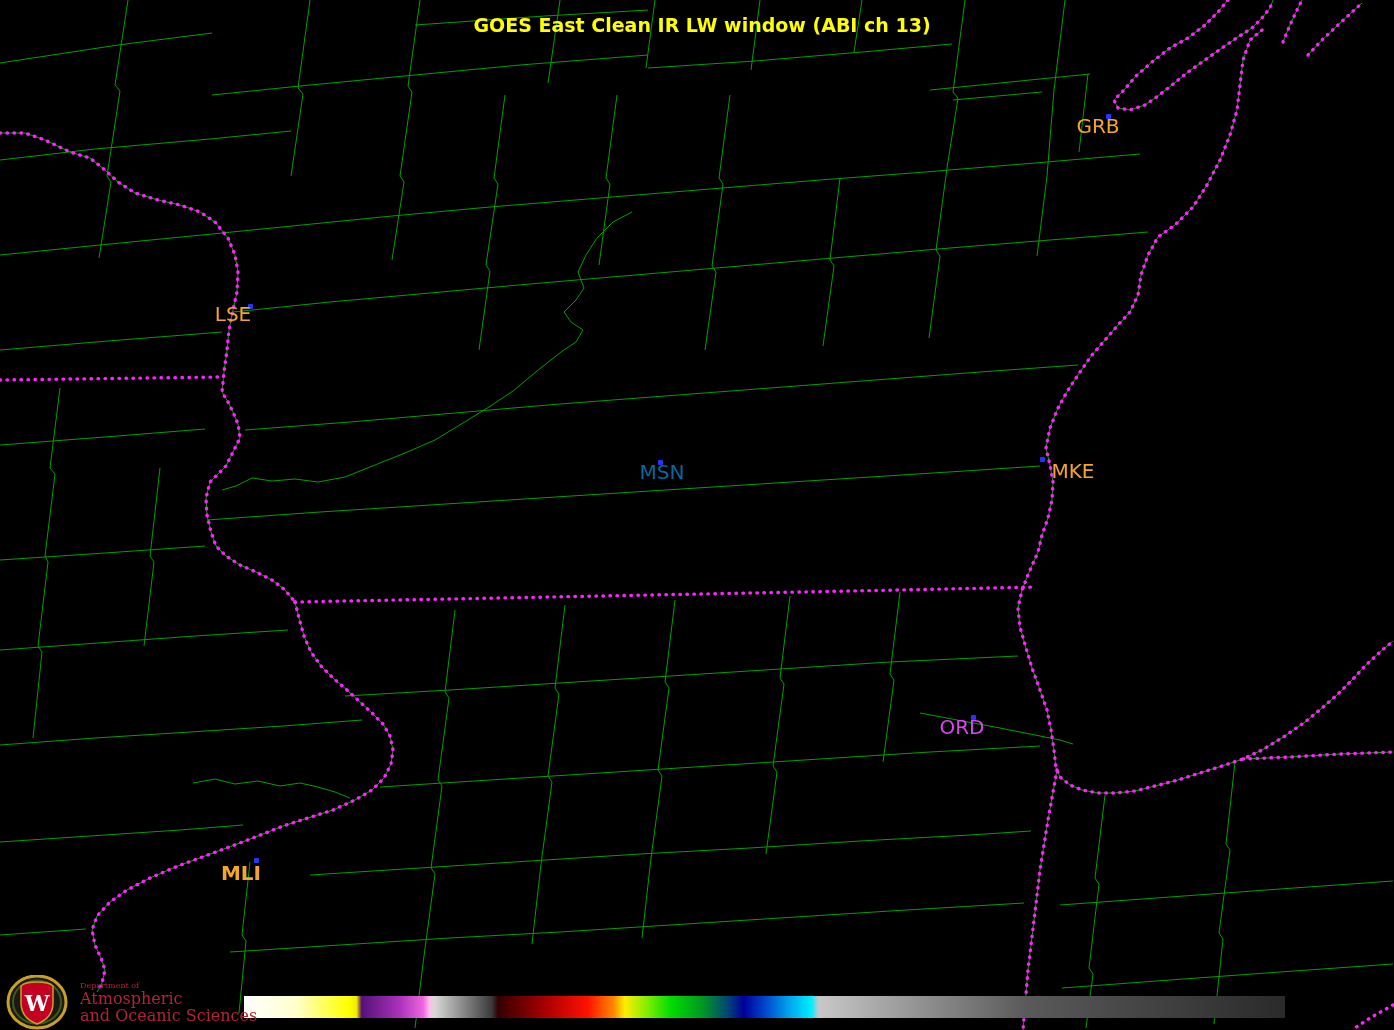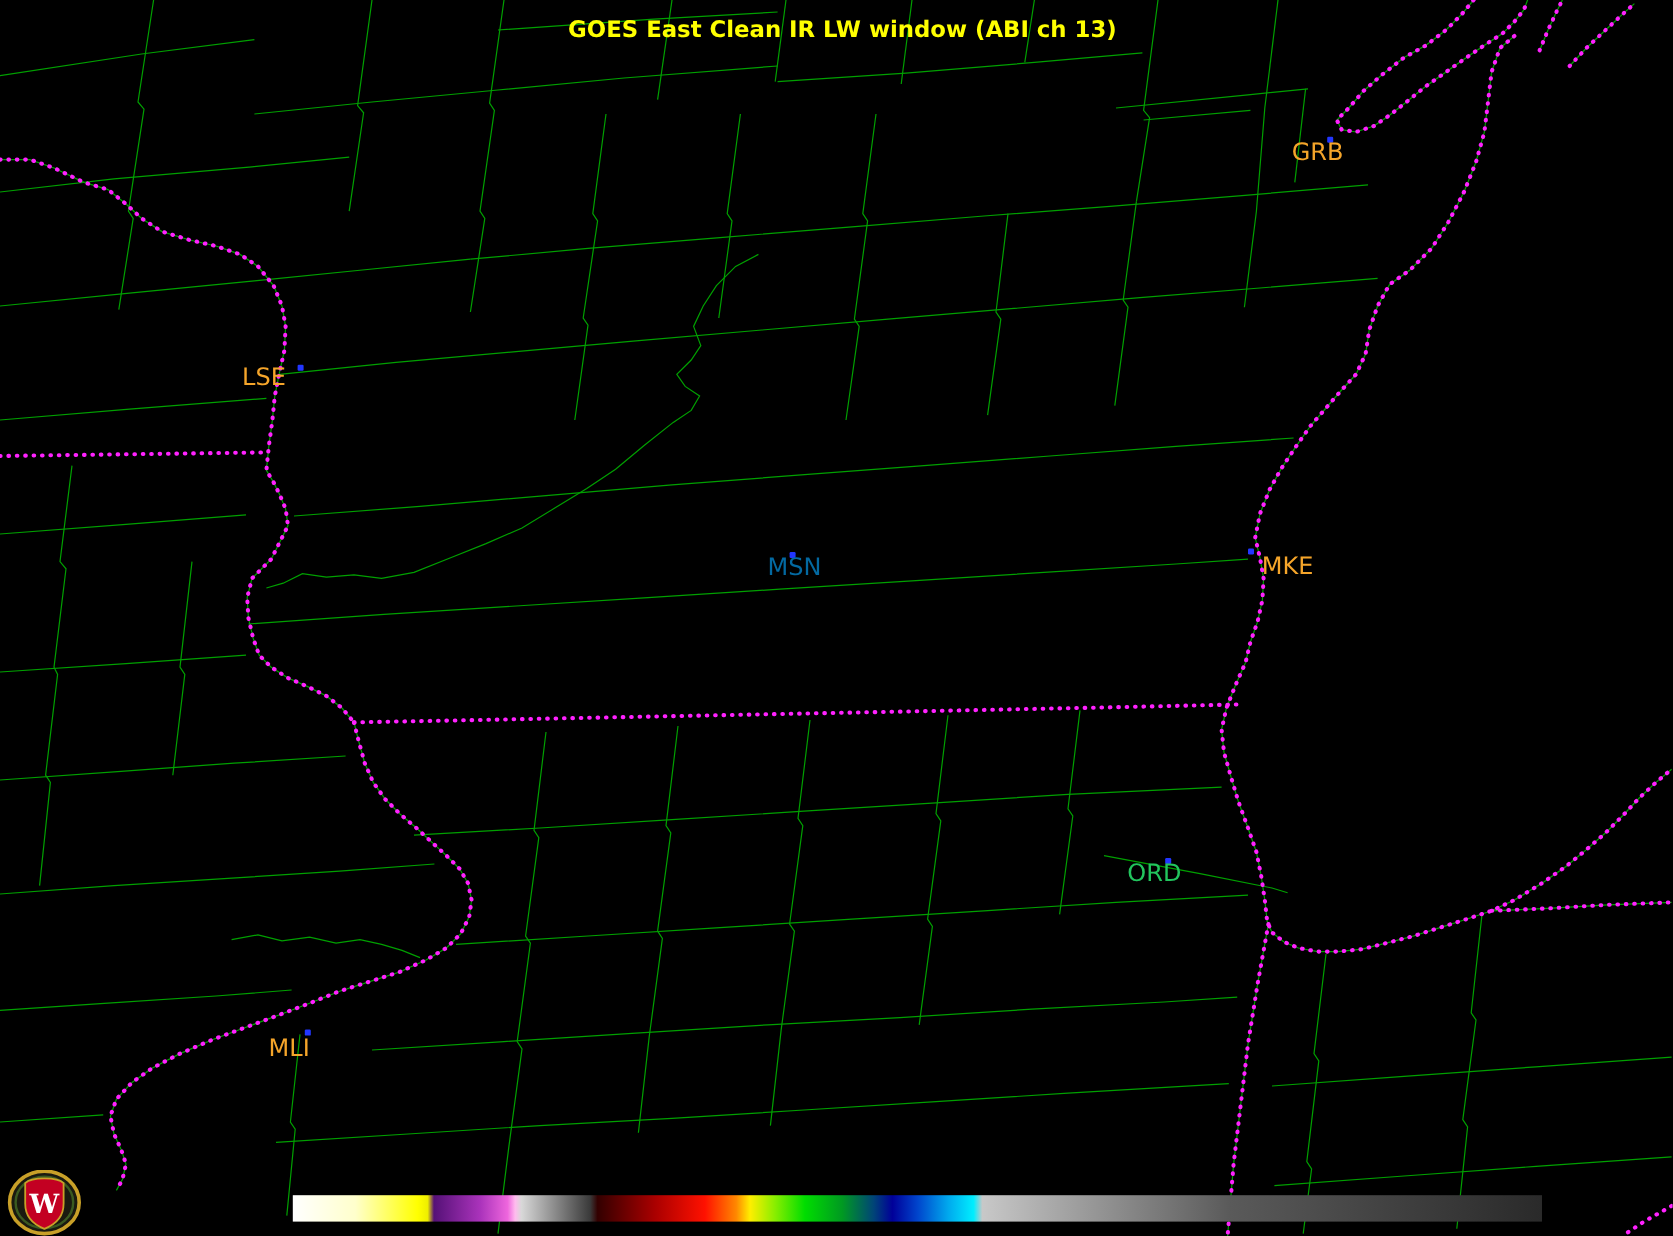--- a/index.html
+++ b/index.html
@@ -109,44 +109,49 @@
     <div class="title-line" style="color: rgb(255, 255, 0); padding-left: 10px;">GOES East Clean IR LW window (ABI ch 13)</div>
   </div>
 
   <div id="stations">
       <div class="station">
         <div class="dot" style="left: 1106px; top: 114px; background: rgb(34, 54, 255);"></div>
         <div class="lbl" style="left: 1098px; top: 126px; color: rgb(245, 165, 42);">GRB</div>
       </div>
       <div class="station">
         <div class="dot" style="left: 248px; top: 304px; background: rgb(34, 54, 255);"></div>
-        <div class="lbl" style="left: 220px; top: 314px; color: rgb(245, 165, 42);">LSE</div>
+        <div class="lbl" style="left: 233px; top: 314px; color: rgb(245, 165, 42);">LSE</div>
       </div>
       <div class="station">
         <div class="dot" style="left: 658px; top: 460px; background: rgb(34, 54, 255);"></div>
         <div class="lbl" style="left: 662px; top: 472px; color: #0369a1;">MSN</div>
       </div>
       <div class="station">
         <div class="dot" style="left: 1040px; top: 457px; background: rgb(34, 54, 255);"></div>
         <div class="lbl" style="left: 1029px; top: 471px; color: rgb(245, 165, 42); margin-left: 44px;">MKE</div>
       </div>
       <div class="station">
         <div class="dot" style="left: 971px; top: 715px; background: rgb(34, 54, 255);"></div>
-        <div class="lbl" style="left: 962px; top: 727px; color: #22c55e;">ORD</div>
+        <div class="lbl" style="left: 962px; top: 727px; color: #d946ef;">ORD</div>
       </div>
       <div class="station">
         <div class="dot" style="left: 254px; top: 858px; background: rgb(34, 54, 255);"></div>
-        <div class="lbl" style="left: 241px; top: 873px; color: rgb(245, 165, 42);">MLI</div>
+        <div class="lbl" style="left: 241px; top: 873px; color: rgb(245, 165, 42); font-weight: bold;">MLI</div>
       </div>
     </div>
 
   <div id="colorbar" style="left: 244px; top: 996px; width: 1041px; height: 22px; background: linear-gradient(to right, rgb(255, 255, 255) 0%, rgb(255, 255, 204) 5%, rgb(255, 255, 0) 10%, rgb(238, 238, 0) 10.8%, rgb(85, 17, 119) 11.3%, rgb(170, 51, 187) 15%, rgb(238, 102, 221) 17.2%, rgb(255, 187, 238) 17.8%, rgb(216, 216, 216) 18.3%, rgb(58, 58, 58) 23.8%, rgb(51, 0, 0) 24.4%, rgb(170, 0, 0) 29%, rgb(255, 17, 0) 33%, rgb(255, 136, 0) 35.5%, rgb(255, 238, 0) 36.6%, rgb(136, 238, 0) 38.6%, rgb(0, 221, 0) 41%, rgb(0, 153, 34) 44%, rgb(0, 68, 119) 46.5%, rgb(0, 0, 153) 48%, rgb(0, 68, 204) 50%, rgb(0, 170, 238) 52.5%, rgb(0, 238, 255) 54.5%, rgb(200, 200, 200) 55.2%, rgb(90, 90, 90) 75%, rgb(42, 42, 42) 100%);"></div>
 
   <div class="logo">
     <svg class="crest" viewBox="0 0 62 55">
       <ellipse cx="31" cy="27" rx="29" ry="26" fill="#1a1a10" stroke="#c8a028" stroke-width="3"></ellipse>
       <ellipse cx="31" cy="27" rx="24" ry="21.5" fill="none" stroke="#3a5a20" stroke-width="2"></ellipse>
       <path d="M31,7 C39,7 45,9 47,11 L47,28 C47,40 39,46 31,49 C23,46 15,40 15,28 L15,11 C17,9 23,7 31,7 Z" fill="#c30022" stroke="#c8a028" stroke-width="1.5"></path>
       <text x="31" y="36" text-anchor="middle" font-family="DejaVu Serif, serif" font-size="22" font-weight="bold" fill="#ffffff">W</text>
     </svg>
+    <div class="logo-text">
+      <div class="logo-dept">Department of</div>
+      <div class="logo-big">Atmospheric</div>
+      <div class="logo-big">and Oceanic Sciences</div>
+    </div>
   </div>
 
 </div>
 
 </body></html>

